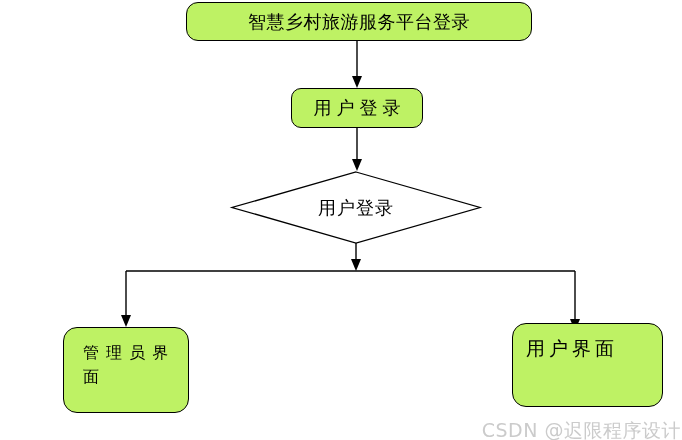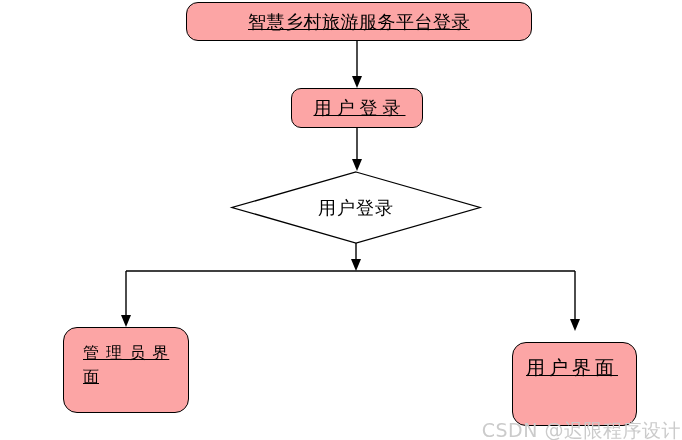--- a/index.html
+++ b/index.html
@@ -20,22 +20,21 @@
     position: absolute;
     left: 0;
     top: 0;
     width: 682px;
     height: 440px;
   }
   .node {
     position: absolute;
     box-sizing: border-box;
     border: 1.4px solid #000000;
-    background: #fca5a5;
-    text-decoration: underline;
+    background: #bef264;
   }
   .node-start {
     left: 186px; top: 2px;
     width: 346px; height: 39px;
     border-radius: 12px;
     display: flex; align-items: center; justify-content: center;
     font-size: 18px;
     letter-spacing: 0.5px;
   }
   .node-login {
@@ -65,22 +64,22 @@
   }
   .node-admin .line1 {
     display: block;
     letter-spacing: 1px;
     white-space: nowrap;
   }
   .node-admin .line2 {
     display: block;
   }
   .node-user {
-    left: 512px; top: 342px;
-    width: 125px; height: 84px;
+    left: 512px; top: 323px;
+    width: 151px; height: 84px;
     border-radius: 14px;
     padding: 12px 12px 0 13px;
     font-size: 19px;
     letter-spacing: 4px;
     white-space: nowrap;
   }
   .watermark {
     position: absolute;
     right: 1px;
     top: 418px;

